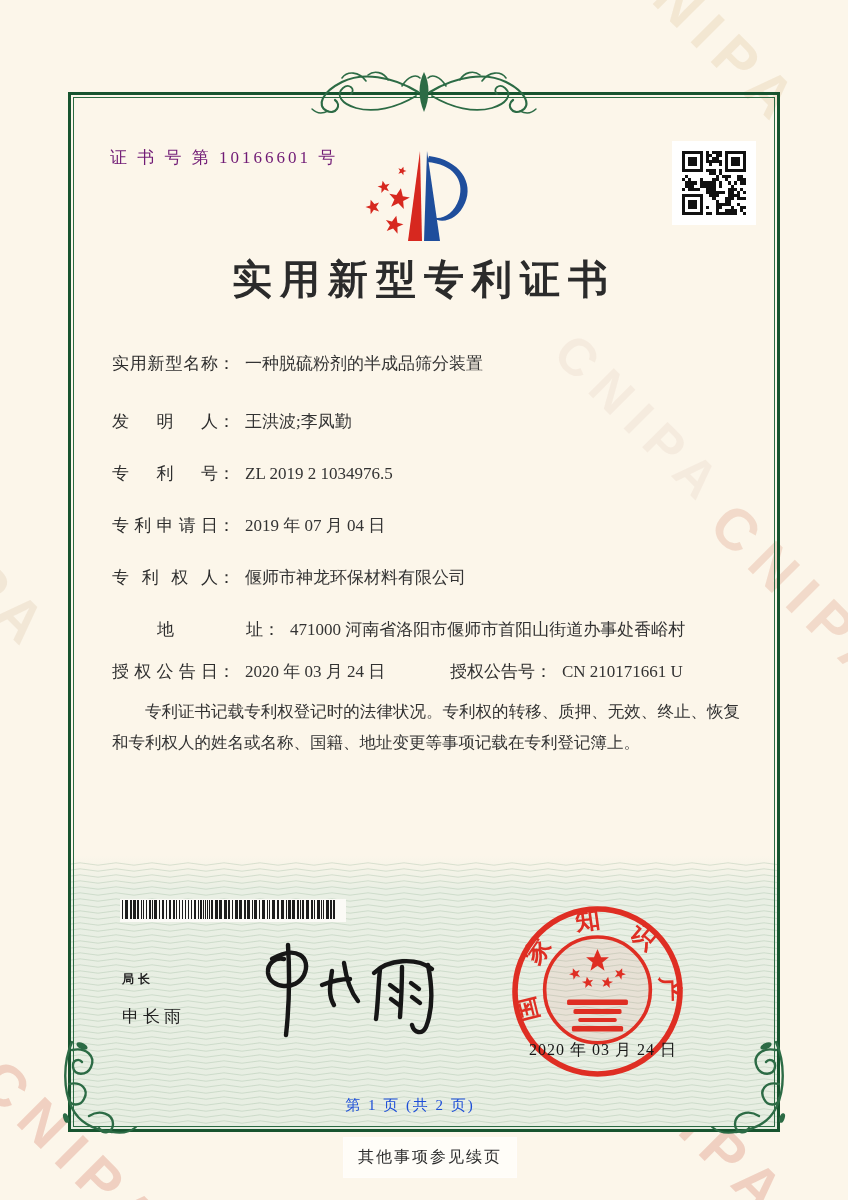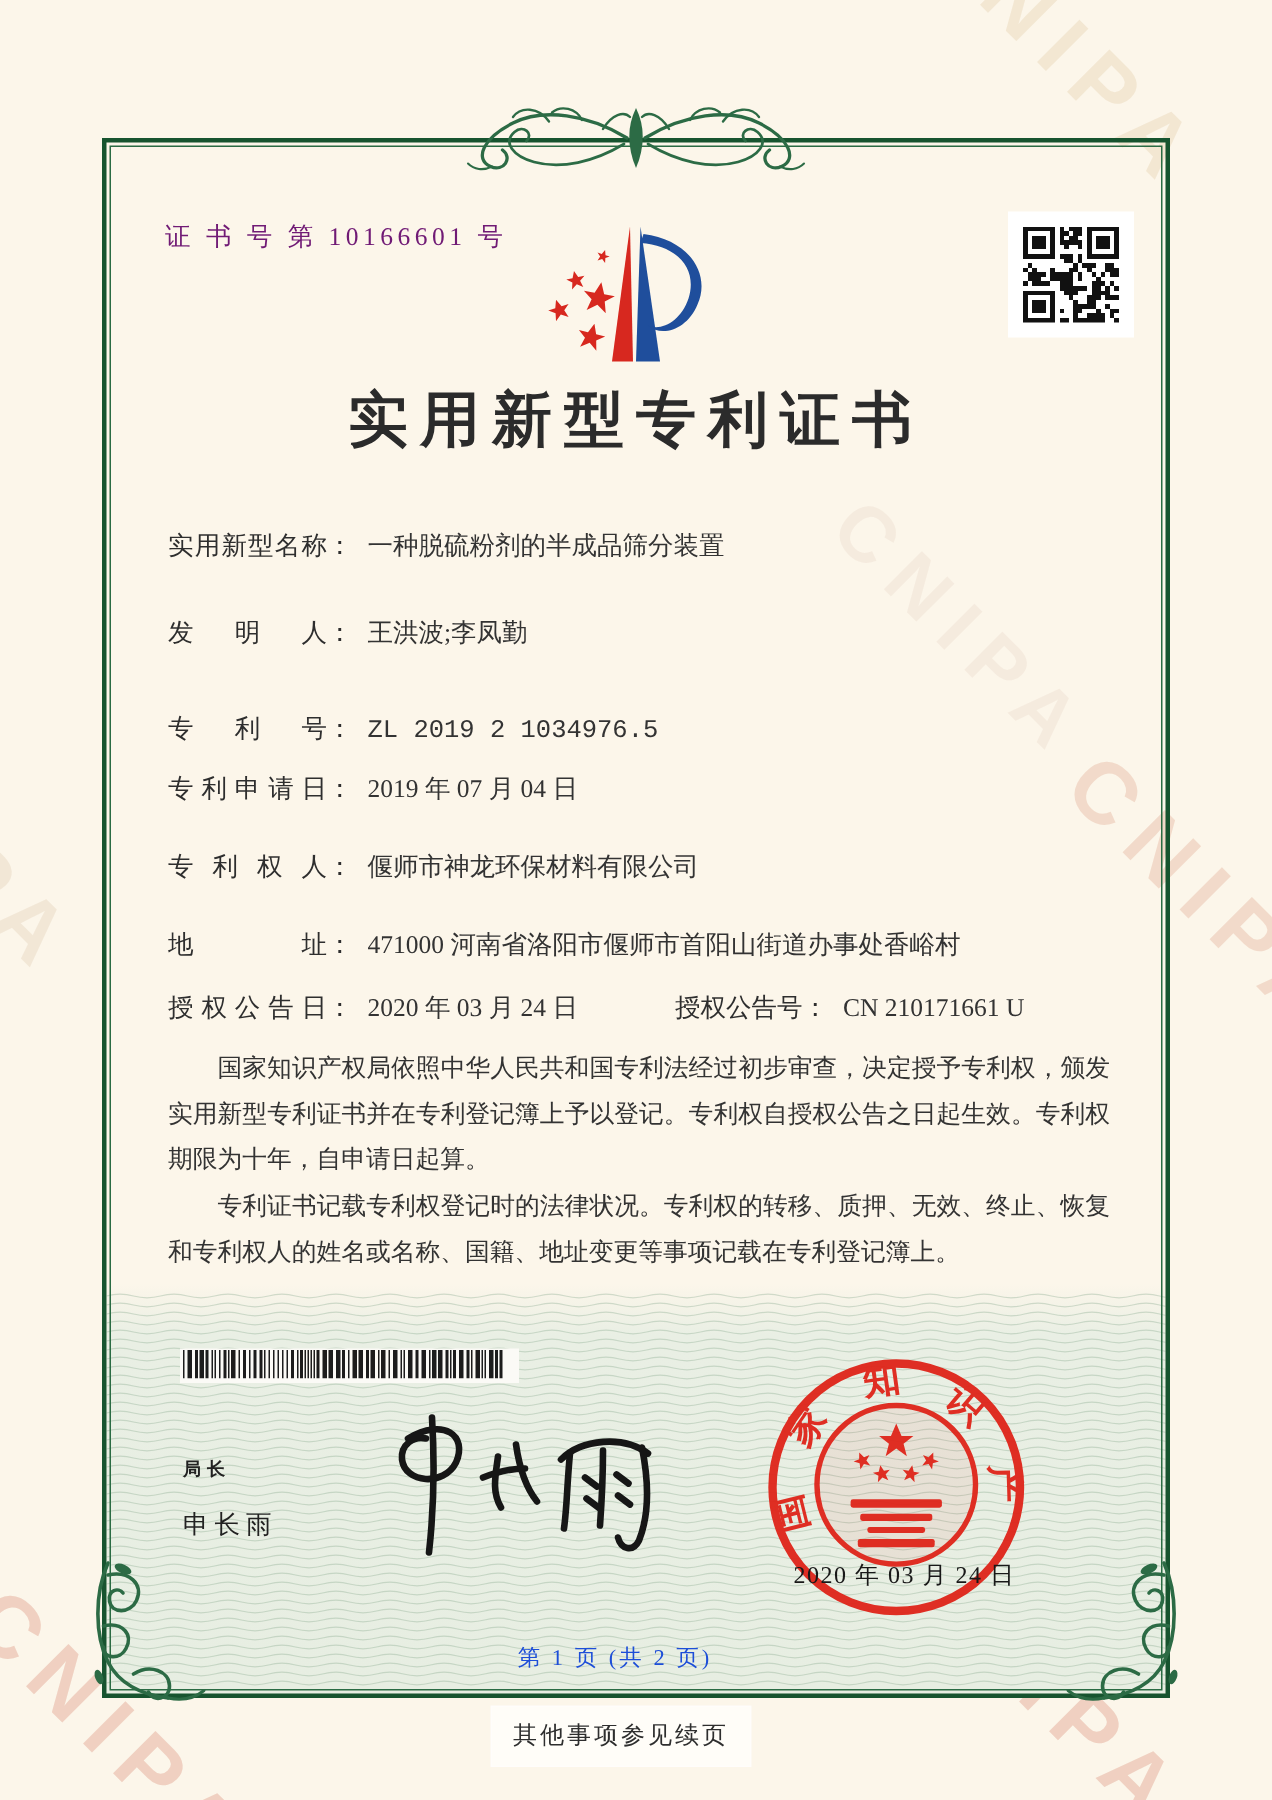--- a/index.html
+++ b/index.html
@@ -47,21 +47,21 @@
   #officer-title{position:absolute;left:122px;top:971px;font-size:12px;letter-spacing:4px;color:#222;font-weight:bold;}
   #officer-name{position:absolute;left:122px;top:1005px;font-size:17px;letter-spacing:4px;color:#222;text-align:center;}
   #signature{position:absolute;left:246px;top:933px;width:200px;height:110px;}
 
   #seal{position:absolute;left:511px;top:905px;width:173px;height:173px;opacity:.94;}
   #seal-date{position:absolute;left:523px;top:1040px;width:160px;text-align:center;font-size:16px;
              letter-spacing:1px;color:#181818;}
 
   #page-info{position:absolute;left:60px;top:1096px;width:700px;text-align:center;font-size:15px;
              letter-spacing:2px;color:#1d4ed8;}
-  #note-box{position:absolute;left:328px;top:1138px;background:#fffdf8;padding:9px 14px;font-size:16px;
+  #note-box{position:absolute;left:344px;top:1138px;background:#fffdf8;padding:9px 14px;font-size:16px;
             letter-spacing:2px;color:#2e2e2e;box-shadow:0 0 0 1px rgba(255,255,255,0.8);}
 
   .orn{position:absolute;pointer-events:none;}
   #orn-top{left:304px;top:66px;width:240px;height:52px;}
   #orn-bl{left:56px;top:1040px;width:82px;height:100px;}
   #orn-br{left:710px;top:1040px;width:82px;height:100px;transform:scaleX(-1);}
 </style>
 </head>
 <body>
 
@@ -329,41 +329,40 @@
   </div>
 
   <div id="title">实用新型专利证书</div>
 
   <div class="frow" style="top:410px;">
     <span class="flabel">发明人</span><span class="fcolon">：</span><span class="fvalue">王洪波;李凤勤</span>
   </div>
   <div class="frow" style="top:352px;">
     <span class="flabel">实用新型名称</span><span class="fcolon">：</span><span class="fvalue">一种脱硫粉剂的半成品筛分装置</span>
   </div>
-  <div class="frow" style="top:474px;font-family:Liberation Mono, monospace;">
+  <div class="frow" style="top:462px;">
     <span class="flabel">专利号</span><span class="fcolon">：</span><span class="fvalue">ZL 2019 2 1034976.5</span>
   </div>
   <div class="frow" style="top:514px;">
     <span class="flabel">专利申请日</span><span class="fcolon">：</span><span class="fvalue">2019 年 07 月 04 日</span>
   </div>
   <div class="frow" style="top:566px;">
     <span class="flabel">专利权人</span><span class="fcolon">：</span><span class="fvalue">偃师市神龙环保材料有限公司</span>
   </div>
-  <div class="frow" style="top:618px;">
+  <div class="frow" style="top:618px;margin-left:45px;">
     <span class="flabel">地址</span><span class="fcolon">：</span><span class="fvalue">471000 河南省洛阳市偃师市首阳山街道办事处香峪村</span>
   </div>
   <div class="frow" style="top:660px;text-decoration:underline;">
     <span class="flabel">授权公告日</span><span class="fcolon">：</span><span class="fvalue">2020 年 03 月 24 日</span>
     <span class="fpair2">
       <span class="flabel">授权公告号</span><span class="fcolon">：</span><span class="fvalue">CN 210171661 U</span>
     </span>
   </div>
 
   <div id="paras">
-    <p>国家知识产权局依照中华人民共和国专利法经过初步审查，决定授予专利权，颁发实用新型专利证书并在专利登记簿上予以登记。专利权自授权公告之日起生效。专利权期限为十年，自申请日起算。</p>
     <p>专利证书记载专利权登记时的法律状况。专利权的转移、质押、无效、终止、恢复和专利权人的姓名或名称、国籍、地址变更等事项记载在专利登记簿上。</p>
   </div>
 
   <div id="barcode">
     <svg id="barcode-svg" width="218" height="19">
         <rect x="0" y="0" width="1" height="19" fill="#1c1c1c"></rect>
         <rect x="3" y="0" width="3" height="19" fill="#1c1c1c"></rect>
         <rect x="8" y="0" width="2" height="19" fill="#1c1c1c"></rect>
         <rect x="11" y="0" width="3" height="19" fill="#1c1c1c"></rect>
         <rect x="15" y="0" width="2" height="19" fill="#1c1c1c"></rect>

